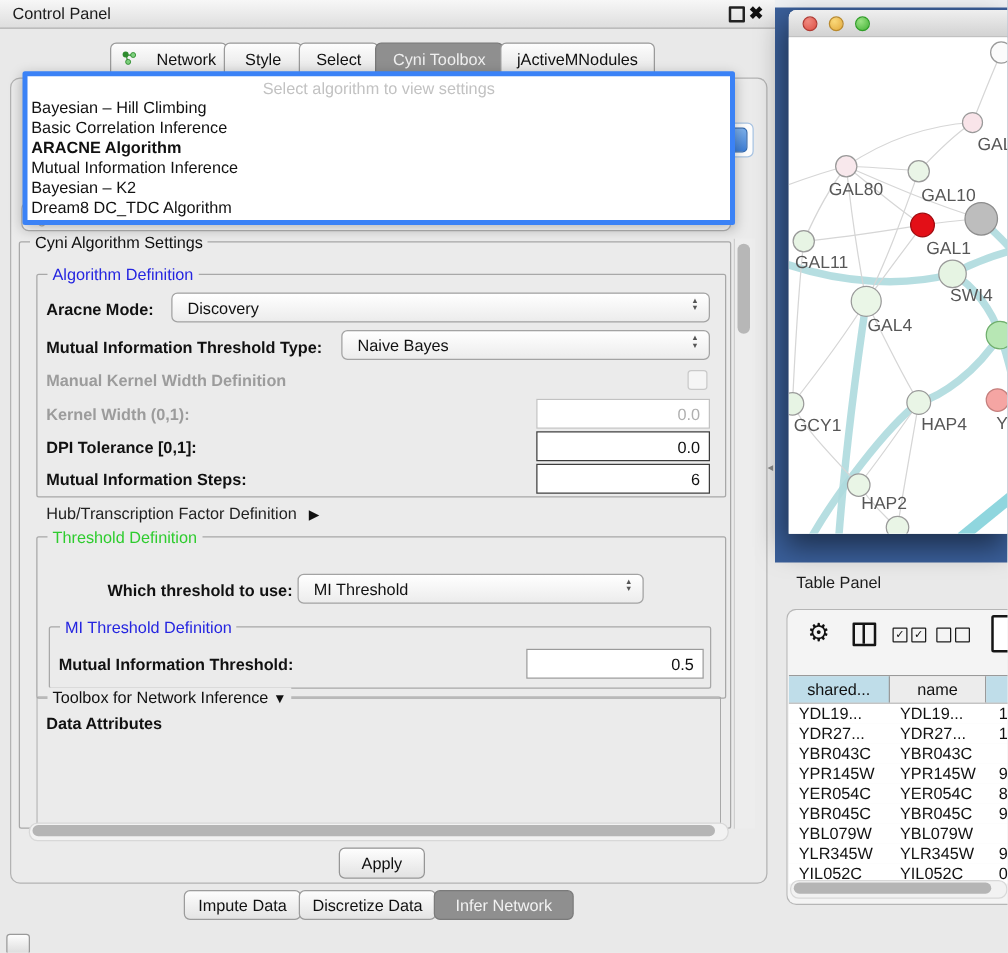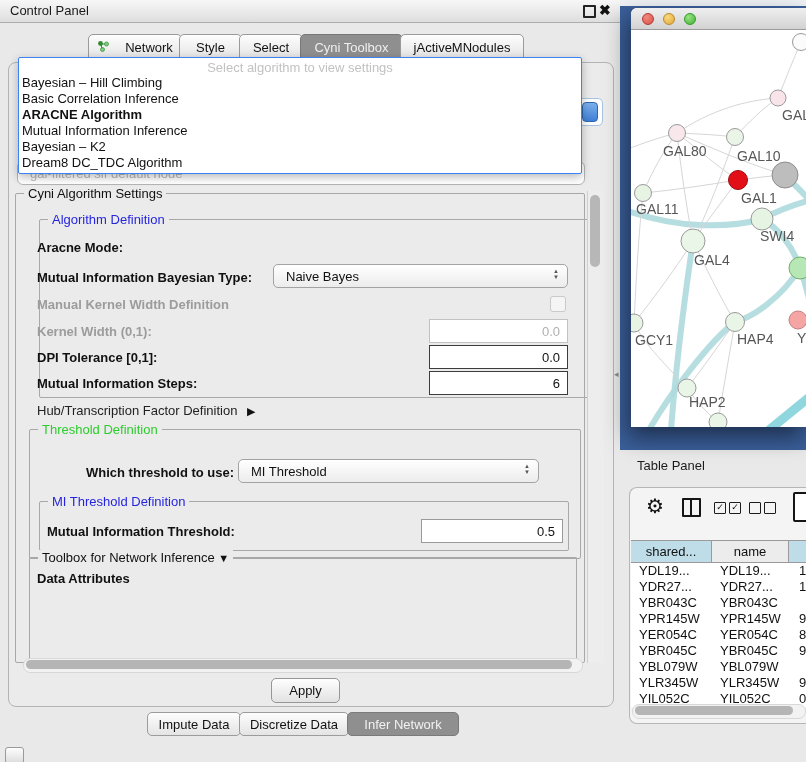--- a/index.html
+++ b/index.html
@@ -38,21 +38,21 @@
   .lscroll .th{position:absolute;left:1px;top:2px;width:8px;height:52px;background:#b3b3b3;border-radius:4px;}
   .hscroll{position:absolute;background:#f2f2f2;border:1px solid #d8d8d8;border-radius:7px;}
   .hscroll .th{position:absolute;left:2px;top:1px;height:9px;background:#b5b5b5;border-radius:5px;}
   .vscroll{position:absolute;background:#ededed;border-left:1px solid #cfcfcf;}
   .vscroll .th{position:absolute;left:2px;width:10px;background:#b7b7b7;border-radius:5px;}
   .btn{position:absolute;border:1px solid #969696;border-radius:5px;background:linear-gradient(#fefefe,#e2e2e2);
     display:flex;align-items:center;justify-content:center;}
   .btab{position:absolute;top:712px;height:22px;border:1px solid #9c9c9c;border-radius:5px;
     background:linear-gradient(#fdfdfd,#e4e4e4);display:flex;align-items:center;justify-content:center;text-align:right;}
   .btab.sel{background:#8f8f8f;color:#f2f2f2;border-color:#7a7a7a;}
-  .popup{left:18px;top:57px;width:562px;height:115px;background:#fff;border:1px solid #3b82f6;border-radius:2px;
+  .popup{left:18px;top:57px;width:562px;height:115px;background:#fff;border:4px solid #3b82f6;border-radius:2px;
     box-shadow:0 3px 10px rgba(0,0,0,.28);z-index:30;}
   .popup .ph{position:absolute;top:2px;left:0;width:100%;text-align:center;color:#c2c2c2;}
   .popt{position:absolute;left:3px;height:16px;line-height:16px;white-space:nowrap;}
   .under-combo{left:8px;top:98px;width:568px;height:24px;background:#fff;border:1px solid #b5b5b5;border-radius:6px;
     color:#b9b9b9;line-height:24px;padding-left:12px;box-sizing:border-box;z-index:5;}
   .focus-combo{left:544px;top:35px;width:48px;height:26px;background:#fdfdfd;border:1px solid #a8c3e2;border-radius:5px;z-index:6;}
   .focus-combo .cap{position:absolute;right:4px;top:3px;width:16px;height:20px;border-radius:4px;
     background:linear-gradient(#7cb0ec,#3f7fd6);border:1px solid #2e66ad;box-sizing:border-box;}
   .grip{left:5px;top:747px;width:17px;height:15px;border:1px solid #9a9a9a;border-radius:3px;
     background:linear-gradient(#fdfdfd,#dcdcdc);}
@@ -125,25 +125,29 @@
 
   <div class="abs under-combo">gal-filtered sif default node</div>
   <div class="abs focus-combo">
       <span class="cap"></span>
     </div>
 
   <div class="fs" style="left:6px;top:130px;width:568px;height:468px;">
     <span class="lg">Cyni Algorithm Settings</span>
   </div>
 
-  <div class="fs" style="left:20px;top:156px;width:550px;height:177px;margin-left:10px;">
+  <div class="fs" style="left:20px;top:156px;width:550px;height:177px;">
     <span class="lg blue">Algorithm Definition</span>
   </div>
   <span class="lbl" style="left:28px;top:177px;">Aracne Mode:</span>
-  <span class="lbl" style="left:28px;top:207px;">Mutual Information Bayesian Type:</span>
+  <div class="combo" style="left:128px;top:171px;width:431px;">
+    <span>Discovery</span>
+    <span class="stp">▲<br>▼</span>
+  </div>
+  <span class="lbl" style="left:28px;top:207px;">Mutual Information Threshold Type:</span>
   <div class="combo" style="left:264px;top:201px;width:295px;">
     <span>Naive Bayes</span>
     <span class="stp">▲<br>▼</span>
   </div>
   <span class="lbl dis" style="left:28px;top:234px;">Manual Kernel Width Definition</span>
   <span class="chk" style="left:541px;top:233px;"></span>
   <span class="lbl dis" style="left:28px;top:261px;">Kernel Width (0,1):</span>
   <div class="field dis" style="left:420px;top:256px;width:139px;">
     <span>0.0</span>
     </div>
@@ -158,21 +162,21 @@
 
   <span style="position:absolute;left:28px;top:340px;color:#222;">
     <span>Hub/Transcription Factor Definition</span>
     <span class="tri" style="margin-left:6px;">▶</span>
   </span>
 
   <div class="fs" style="left:20px;top:366px;width:550px;height:128px;">
     <span class="lg green">Threshold Definition</span>
   </div>
   <span class="lbl" style="left:77px;top:402px;">Which threshold to use:</span>
-  <div class="combo" style="left:229px;top:396px;width:301px;">
+  <div class="combo" style="left:229px;top:396px;width:277px;">
     <span>MI Threshold</span>
     <span class="stp">▲<br>▼</span>
   </div>
   <div class="fs" style="left:30px;top:438px;width:528px;height:48px;">
     <span class="lg blue">MI Threshold Definition</span>
   </div>
   <span class="lbl" style="left:38px;top:461px;">Mutual Information Threshold:</span>
   <div class="field" style="left:412px;top:456px;width:142px;">
     <span>0.5</span>
     </div>

